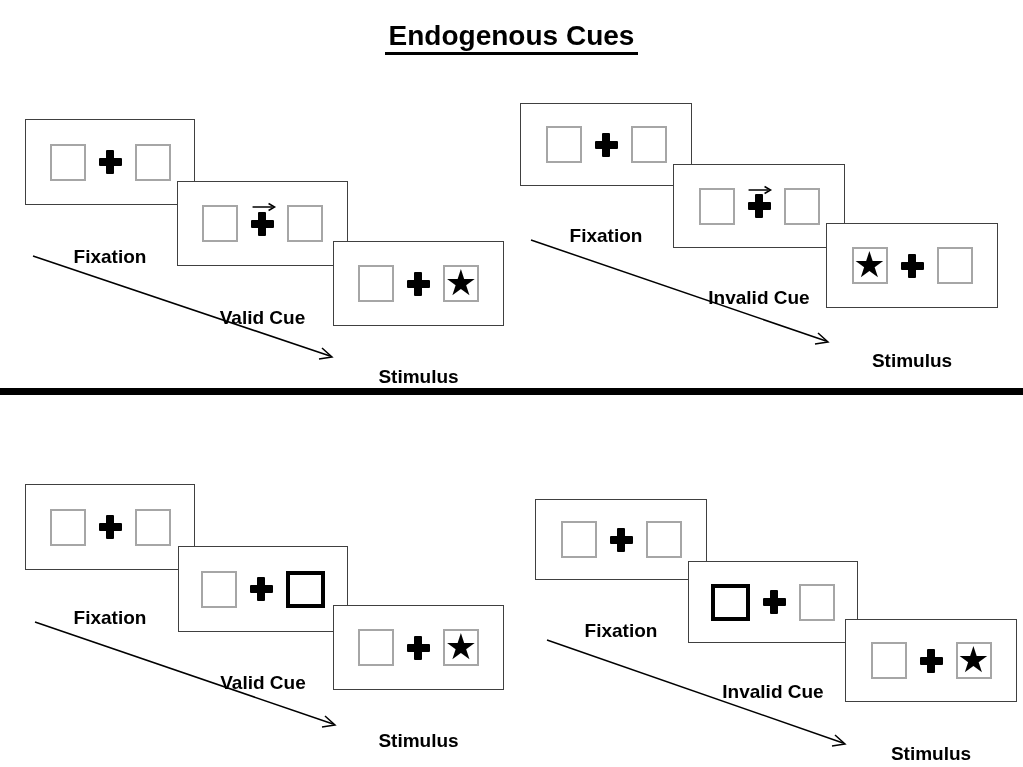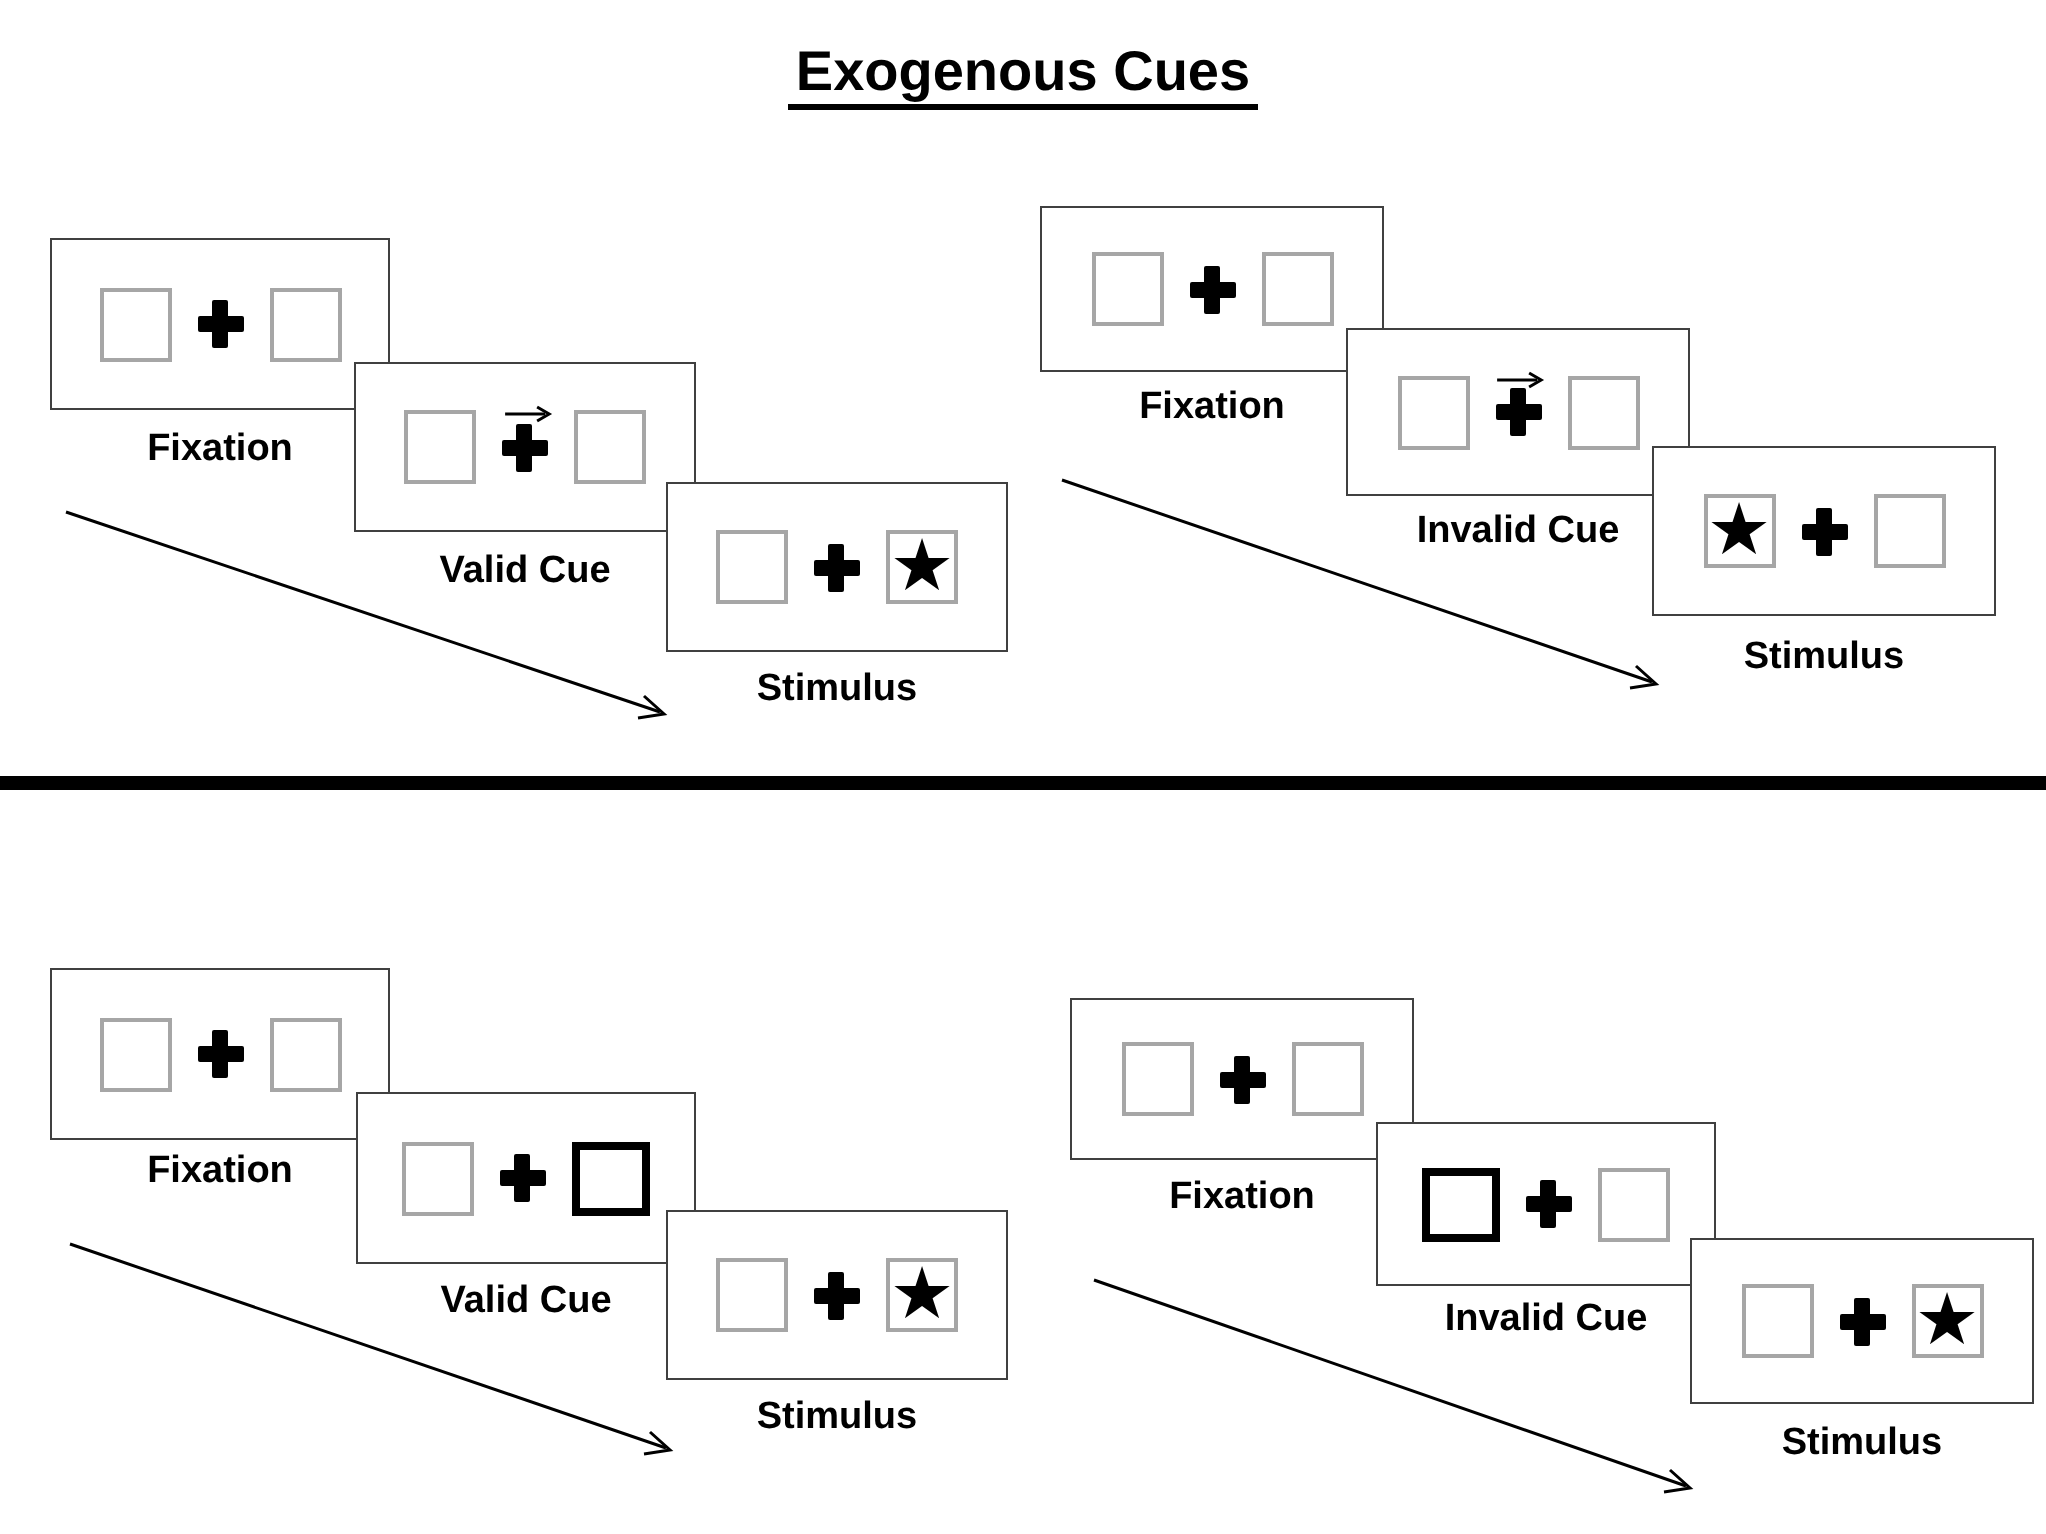--- a/index.html
+++ b/index.html
@@ -30,30 +30,31 @@
   .box.bold{width:31px;height:29px;border:4px solid #000;}
   .star{font-size:36px;line-height:30px;color:#000;transform:translateY(-1px);}
   .plus{position:relative;width:23px;height:24px;flex:none;}
   .plus::before{content:'';position:absolute;left:0;top:8px;width:23px;height:8px;background:#000;border-radius:1px;}
   .plus::after{content:'';position:absolute;left:7px;top:0;width:8px;height:24px;background:#000;border-radius:1px;}
   .cue-arrow{position:absolute;left:50%;top:20px;transform:translateX(-44%);}
   .lbl{
     position:absolute;text-align:center;
     font-size:19px;font-weight:700;color:#000;line-height:23px;
     white-space:nowrap;
+    margin-top:32px;
   }
   .diag{position:absolute;overflow:visible;}
 </style>
 </head>
 <body>
 
 <div id="page">
 
   
-  <div class="title" style="top:20px"><span>Exogenous Cues</span></div>
+  <div class="title" style="top:20px"><span>Endogenous Cues</span></div>
 
   
   <section class="panel">
     <div class="card" style="left:25px;top:119px;width:170px;height:86px">
       <span class="box"></span>
       <span class="plus"></span>
       <span class="box"></span>
     </div>
     <div class="lbl" style="left:25px;top:213px;width:170px">Fixation</div>
 

